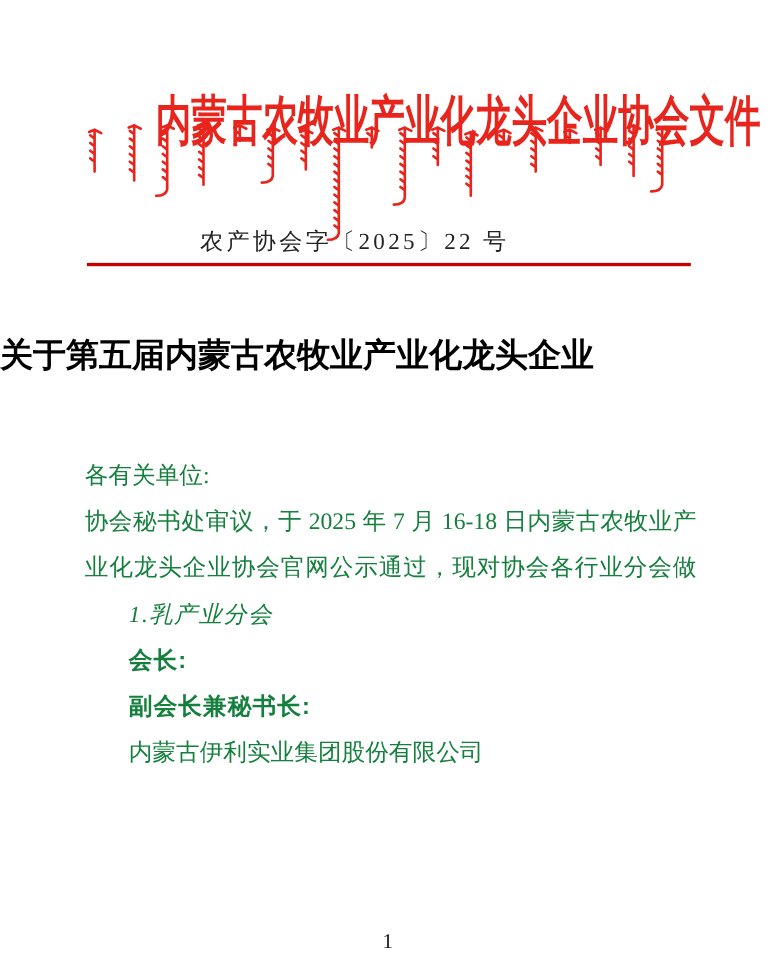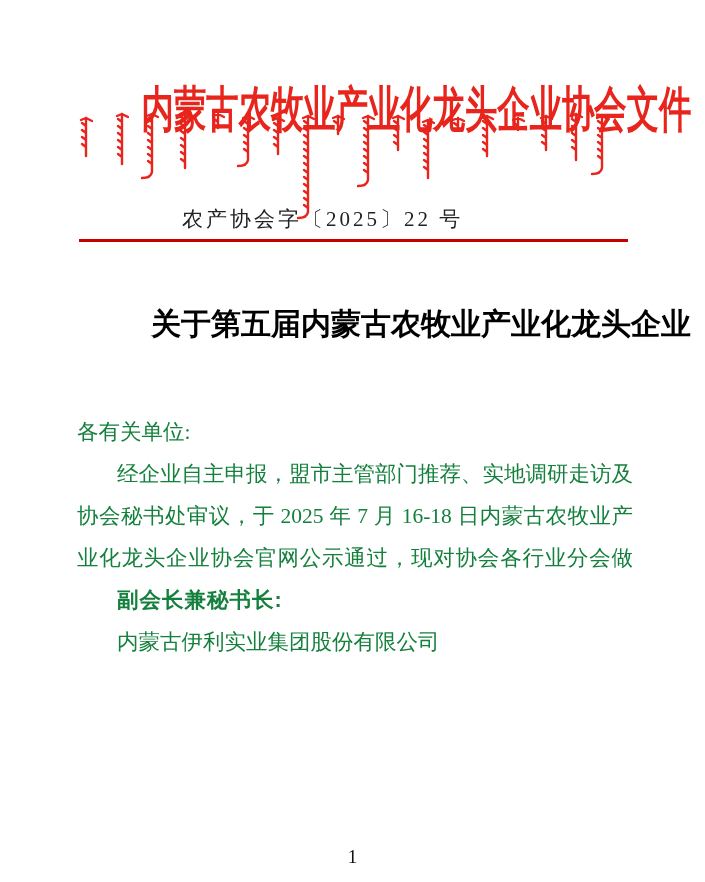--- a/index.html
+++ b/index.html
@@ -42,21 +42,21 @@
 
   .red-divider {
     position: absolute; top: 239px; left: 79px;
     width: 549px; height: 3px;
     background: #c40000;
   }
 
   
   .doc-title {
     position: absolute; top: 296px; left: 0; width: 691px;
-    text-align: right;
+    text-align: left;
     font-size: 30px; font-weight: bold;
     line-height: 55px;
     color: #000;
   }
 
   
   .body-block {
     position: absolute; top: 411px; left: 77px;
     width: 556px;
     font-size: 21.5px;
@@ -112,22 +112,23 @@
   <div class="doc-number">农产协会字〔2025〕22 号</div>
 
   <div class="red-divider"></div>
 
   <div class="doc-title">
     <div>关于第五届内蒙古农牧业产业化龙头企业</div>
   </div>
 
   <div class="body-block">
     <div class="line">各有关单位:</div>
-    <div class="just indent">经企业自主申报，盟市主管部门推荐、实地调研走访及</div>
     <div class="just">协会秘书处审议，于 2025 年 7 月 16-18 日内蒙古农牧业产</div>
     <div class="just">业化龙头企业协会官网公示通过，现对协会各行业分会做如</div>
+    <div class="line indent kai">1.乳产业分会</div>
+    <div class="line indent bold-label">会长:</div>
     <div class="line indent bold-label">副会长兼秘书长:</div>
     <div class="line indent">内蒙古伊利实业集团股份有限公司</div>
   </div>
 
   <div class="page-number">1</div>
 
 </div>
 
 </body></html>

